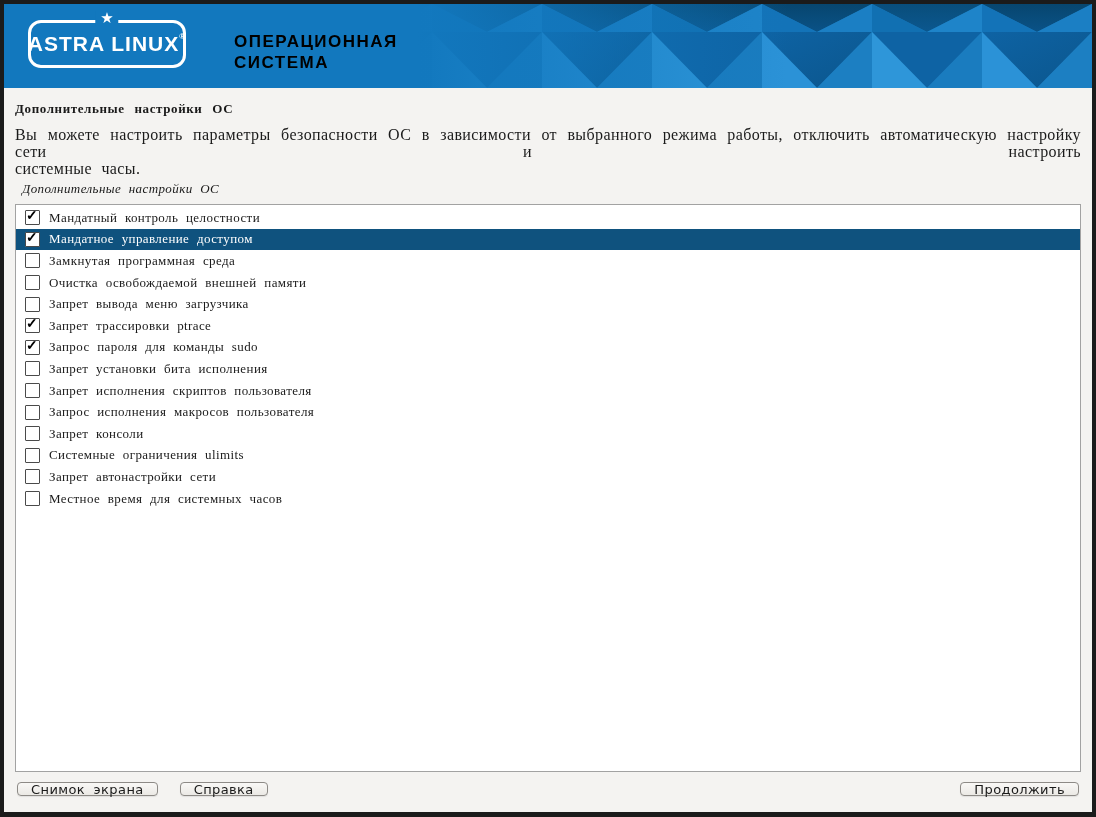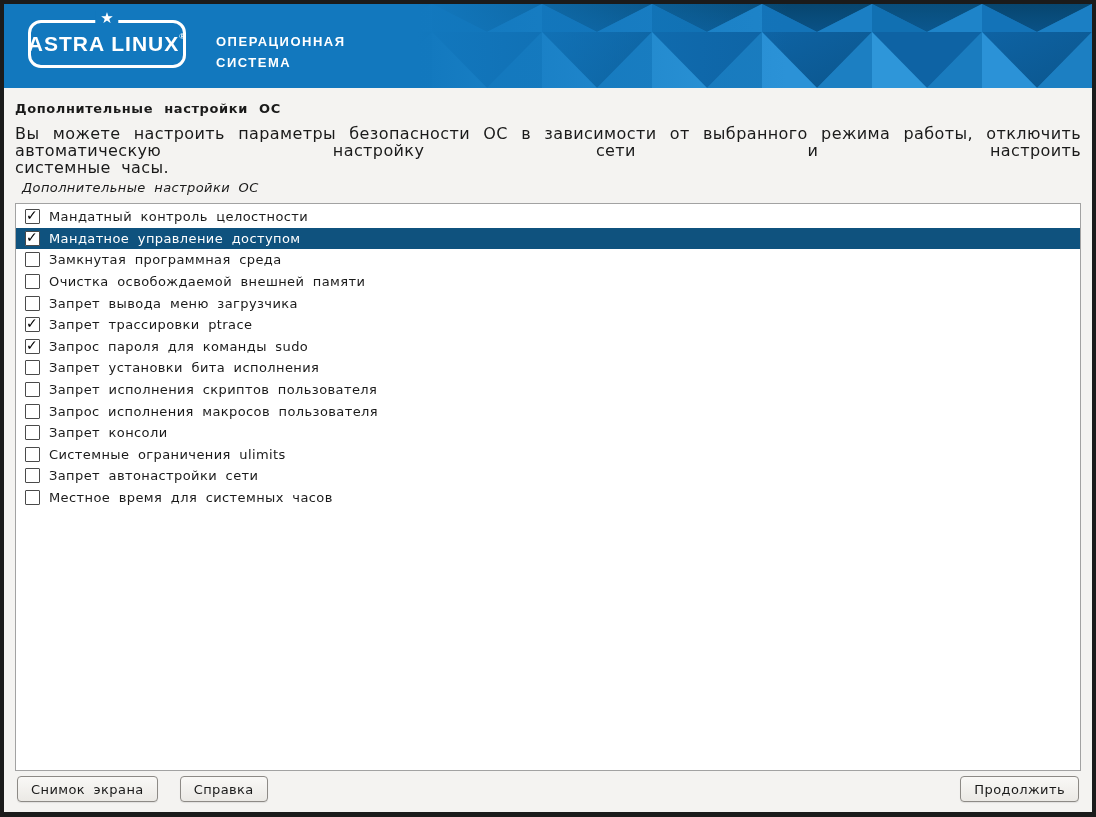--- a/index.html
+++ b/index.html
@@ -29,26 +29,26 @@
   .logo-text{
     color:#ffffff;font-family:Liberation Sans, sans-serif;
     font-size:21px;font-weight:bold;letter-spacing:1px;white-space:nowrap;
   }
   .logo-reg{color:#ffffff;font-size:8px;vertical-align:top;line-height:10px;}
   .logo-star{
     position:absolute;top:-12px;left:50%;transform:translateX(-50%);
     background:#1278be;color:#ffffff;font-size:15px;line-height:15px;padding:0 5px;
   }
   .tagline{
-    position:absolute;left:212px;top:27px;
-    color:#ffffff;font-family:"Liberation Sans",sans-serif;
-    font-size:13px;font-weight:bold;letter-spacing:1.5px;line-height:21px;
-  }
-  
-  .content{padding:0 11px;position:relative;}
+    position:absolute;left:230px;top:27px;
+    color:#000000;font-family:"Liberation Sans",sans-serif;
+    font-size:17px;font-weight:bold;letter-spacing:1.5px;line-height:21px;
+  }
+  
+  .content{padding:0 11px;position:relative;font-family:Liberation Serif, serif;}
   .page-title{
     margin-top:13px;font-size:13px;font-weight:bold;color:#1a1a1a;
     letter-spacing:.6px;word-spacing:6px;
   }
   .descr{margin-top:9px;font-size:16px;color:#1a1a1a;letter-spacing:.4px;word-spacing:5px;line-height:17px;}
   .descr .l1{text-align:justify;text-align-last:justify;}
   .group-label{
     margin-top:3px;margin-left:7px;font-size:13px;font-style:italic;color:#1a1a1a;
     letter-spacing:.4px;word-spacing:4px;line-height:17px;
   }
@@ -72,21 +72,21 @@
     position:absolute;left:0px;top:-3px;
     color:#000000;font-size:14px;font-weight:bold;line-height:16px;
   }
   .row .label{margin-left:9px;white-space:nowrap;text-align:right;}
   
   .footer{
     position:absolute;left:0;right:0;bottom:10px;height:26px;padding:0 13px;
     display:flex;align-items:center;
   }
   .btn{
-    height:26px;padding:0 13px;min-width:60px;
+    height:14px;padding:0 13px;min-width:60px;
     background:linear-gradient(#f9f8f6,#ebe9e5);
     border:1px solid #8d8a86;border-radius:4px;
     font-family:"DejaVu Sans","Liberation Sans",sans-serif;
     font-size:13px;color:#1a1a1a;letter-spacing:.4px;word-spacing:4px;
     box-shadow:0 1px 1px rgba(0,0,0,.08);
     display:inline-flex;align-items:center;justify-content:center;
     cursor:pointer;
   }
   .btn + .btn{margin-left:22px;}
   .btn.continue{margin-left:auto;text-align:right;}

